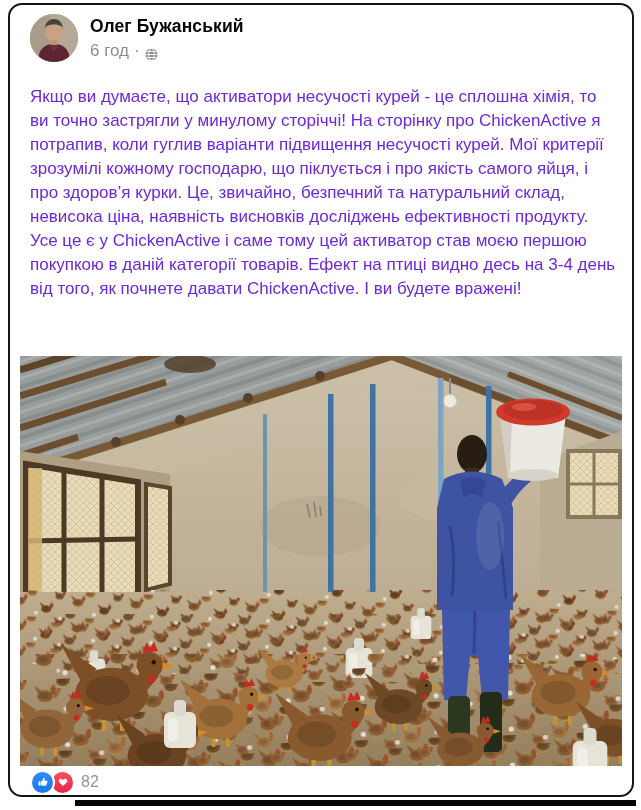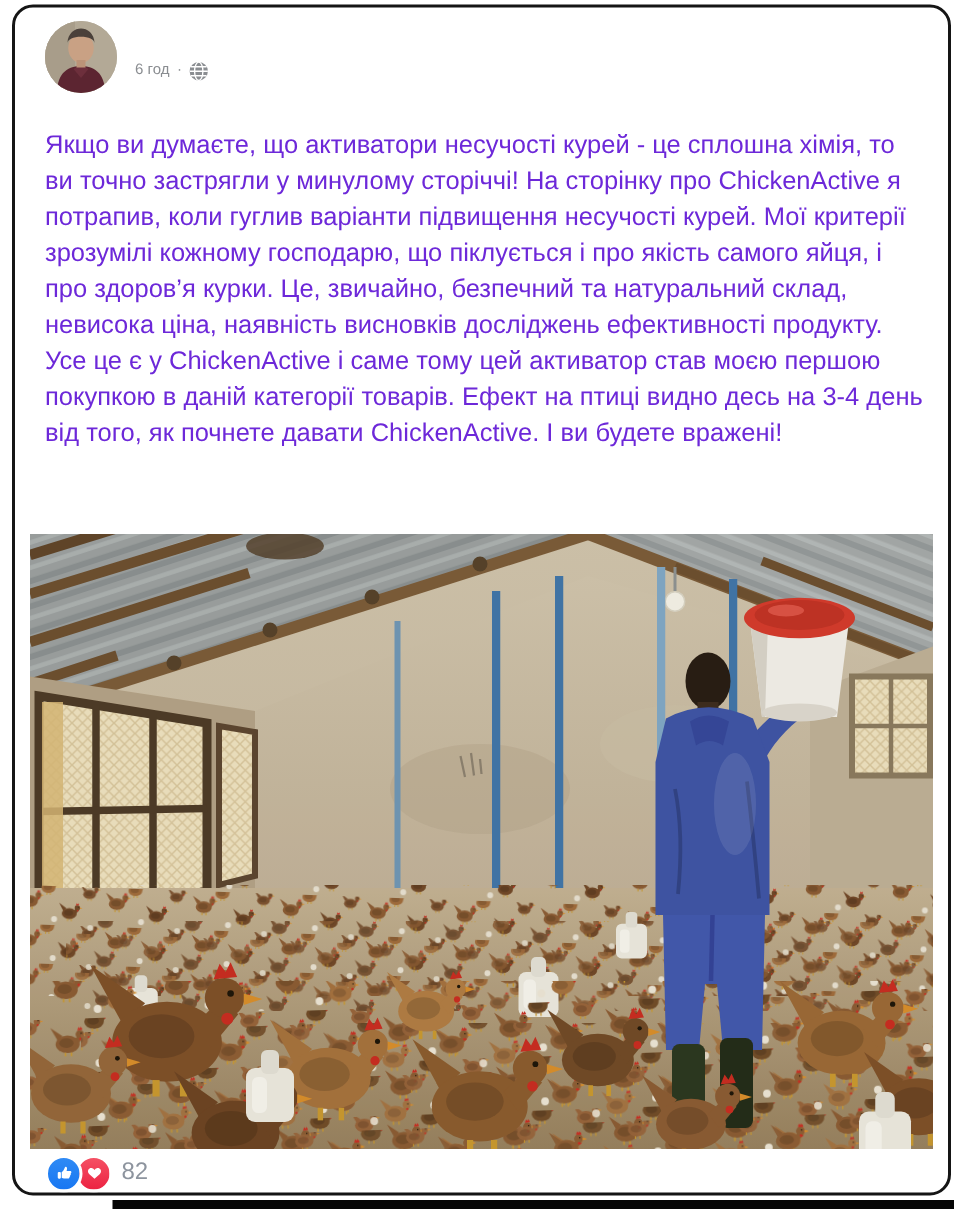--- a/index.html
+++ b/index.html
@@ -4,22 +4,22 @@
 <style>
   html,body{margin:0;padding:0;background:#fff;}
   .stage{position:relative;width:641px;height:810px;background:#fff;overflow:hidden;
          font-family:"Liberation Sans","DejaVu Sans",sans-serif;}
   .card{position:absolute;left:8px;top:3px;width:622px;height:790px;background:#fff;
         border:2px solid #151515;border-radius:14px;overflow:hidden;}
   .avatar{position:absolute;left:20px;top:9px;width:48px;height:48px;border-radius:50%;
           overflow:hidden;background:#b5ad9e;cursor:pointer;}
   .author{position:absolute;left:80px;top:11px;font-size:17.5px;font-weight:bold;color:#050505;
           letter-spacing:.1px;cursor:pointer;}
-  .meta{position:absolute;left:80px;top:36px;font-size:10px;color:#8a8d91;display:flex;
-        align-items:flex-start;gap:4px;}
+  .meta{position:absolute;left:80px;top:36px;font-size:17px;color:#8a8d91;display:flex;
+        align-items:flex-end;gap:4px;}
   .meta .dot{margin:0 1px;}
   
   .body-text{position:absolute;left:20px;top:80px;width:588px;font-size:17px;line-height:24px;
              color:#6d28d9;}
   
   .photo{position:absolute;left:10px;top:351px;width:602px;height:410px;overflow:hidden;
          background:#c6b9a2;cursor:pointer;}
   .photo svg{display:block;}
   
   .foot{position:absolute;left:0;top:763px;width:100%;height:30px;}
@@ -43,20 +43,21 @@
       <svg width="48" height="48" viewBox="0 0 48 48">
         <rect width="48" height="48" fill="#b3a996"></rect>
         <rect x="0" y="0" width="20" height="48" fill="#a89d8a"></rect>
         <path d="M8 48 C8 34 16 30 24 30 C32 30 40 34 40 48 Z" fill="#5c2531"></path>
         <path d="M19 32 l5 6 5-6 -5-3 z" fill="#6d2f3c"></path>
         <ellipse cx="24" cy="18" rx="8.5" ry="10" fill="#c9a184"></ellipse>
         <path d="M15 15 C15 8 20 5 24 5 C28 5 33 8 33 15 C33 12 29 10.5 24 10.5 C19 10.5 15 12 15 15 Z" fill="#4a403a"></path>
         <rect x="21" y="26" width="6" height="5" fill="#bb9378"></rect>
       </svg>
     </div>
+    <div class="author">Олег Бужанський</div>
     <div class="meta">
       <span>6 год</span>
       <span class="dot">·</span>
       <svg width="13" height="13" viewBox="0 0 16 16">
         <circle cx="8" cy="8" r="7.5" fill="#8a8d91"></circle>
         <ellipse cx="8" cy="8" rx="3.4" ry="7.5" fill="none" stroke="#fff" stroke-width="1.1"></ellipse>
         <line x1="0.5" y1="8" x2="15.5" y2="8" stroke="#fff" stroke-width="1.1"></line>
         <line x1="1.6" y1="4.3" x2="14.4" y2="4.3" stroke="#fff" stroke-width="1.1"></line>
         <line x1="1.6" y1="11.7" x2="14.4" y2="11.7" stroke="#fff" stroke-width="1.1"></line>
       </svg>

